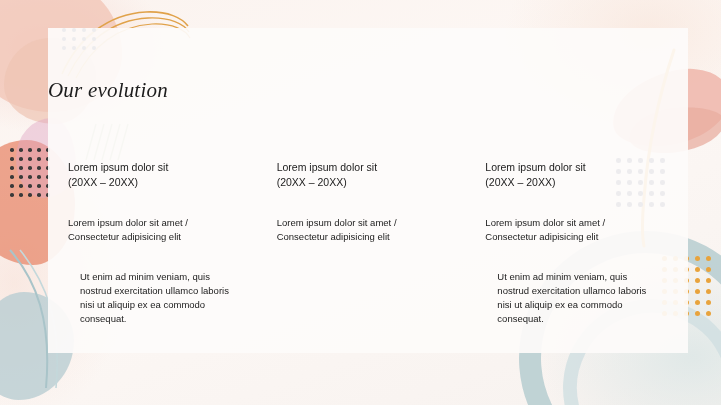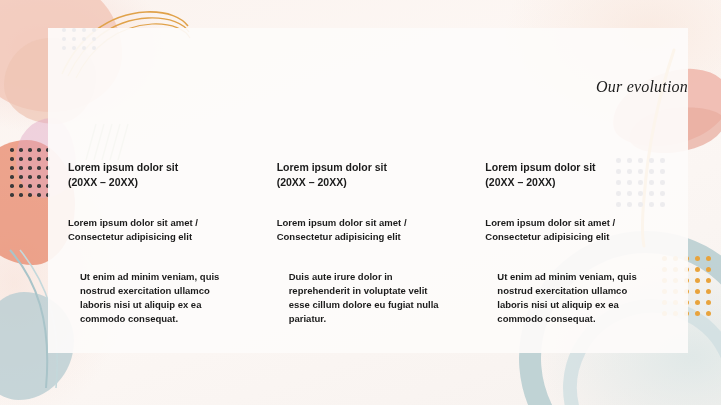--- a/index.html
+++ b/index.html
@@ -145,39 +145,38 @@
     height: 325px;
     background: rgba(253, 251, 250, 0.93);
     box-shadow: 0 0 0 0 rgba(0,0,0,0);
   }
 
   .slide-title {
     position: absolute;
     left: 0;
     top: 50px;
     width: 100%;
-    text-align: right;
+    text-align: left;
     font-style: italic;
-    font-size: 16px;
+    font-size: 21px;
     color: #1c1c1c;
     letter-spacing: .2px;
     font-family: "Liberation Serif", serif;
   }
 
   .columns {
     position: absolute;
     left: 20px;
     top: 132px;
     width: 600px;
     display: flex;
     gap: 26px;
   }
   .col {
     width: 183px;
-    font-weight: bold;
   }
   .col-heading {
     font-family: "Liberation Sans", sans-serif;
     font-size: 10.5px;
     line-height: 15px;
     color: #1b1b1b;
     margin: 0 0 26px 0;
     white-space: pre-line;
   }
   .col-sub {
@@ -357,21 +356,20 @@
         <p class="col-sub">Lorem ipsum dolor sit amet /
 Consectetur adipisicing elit</p>
         <p class="col-body">Ut enim ad minim veniam, quis nostrud exercitation ullamco laboris nisi ut aliquip ex ea commodo consequat.</p>
       </div>
 
       <div class="col">
         <p class="col-heading">Lorem ipsum dolor sit
 (20XX – 20XX)</p>
         <p class="col-sub">Lorem ipsum dolor sit amet /
 Consectetur adipisicing elit</p>
-        <p class="col-body"> Duis aute irure dolor in reprehenderit in voluptate velit esse cillum dolore eu fugiat nulla pariatur.</p>
       </div>
 
       <div class="col">
         <p class="col-heading">Lorem ipsum dolor sit
 (20XX – 20XX)</p>
         <p class="col-sub">Lorem ipsum dolor sit amet /
 Consectetur adipisicing elit</p>
         <p class="col-body">Ut enim ad minim veniam, quis nostrud exercitation ullamco laboris nisi ut aliquip ex ea commodo consequat.</p>
       </div>
 

